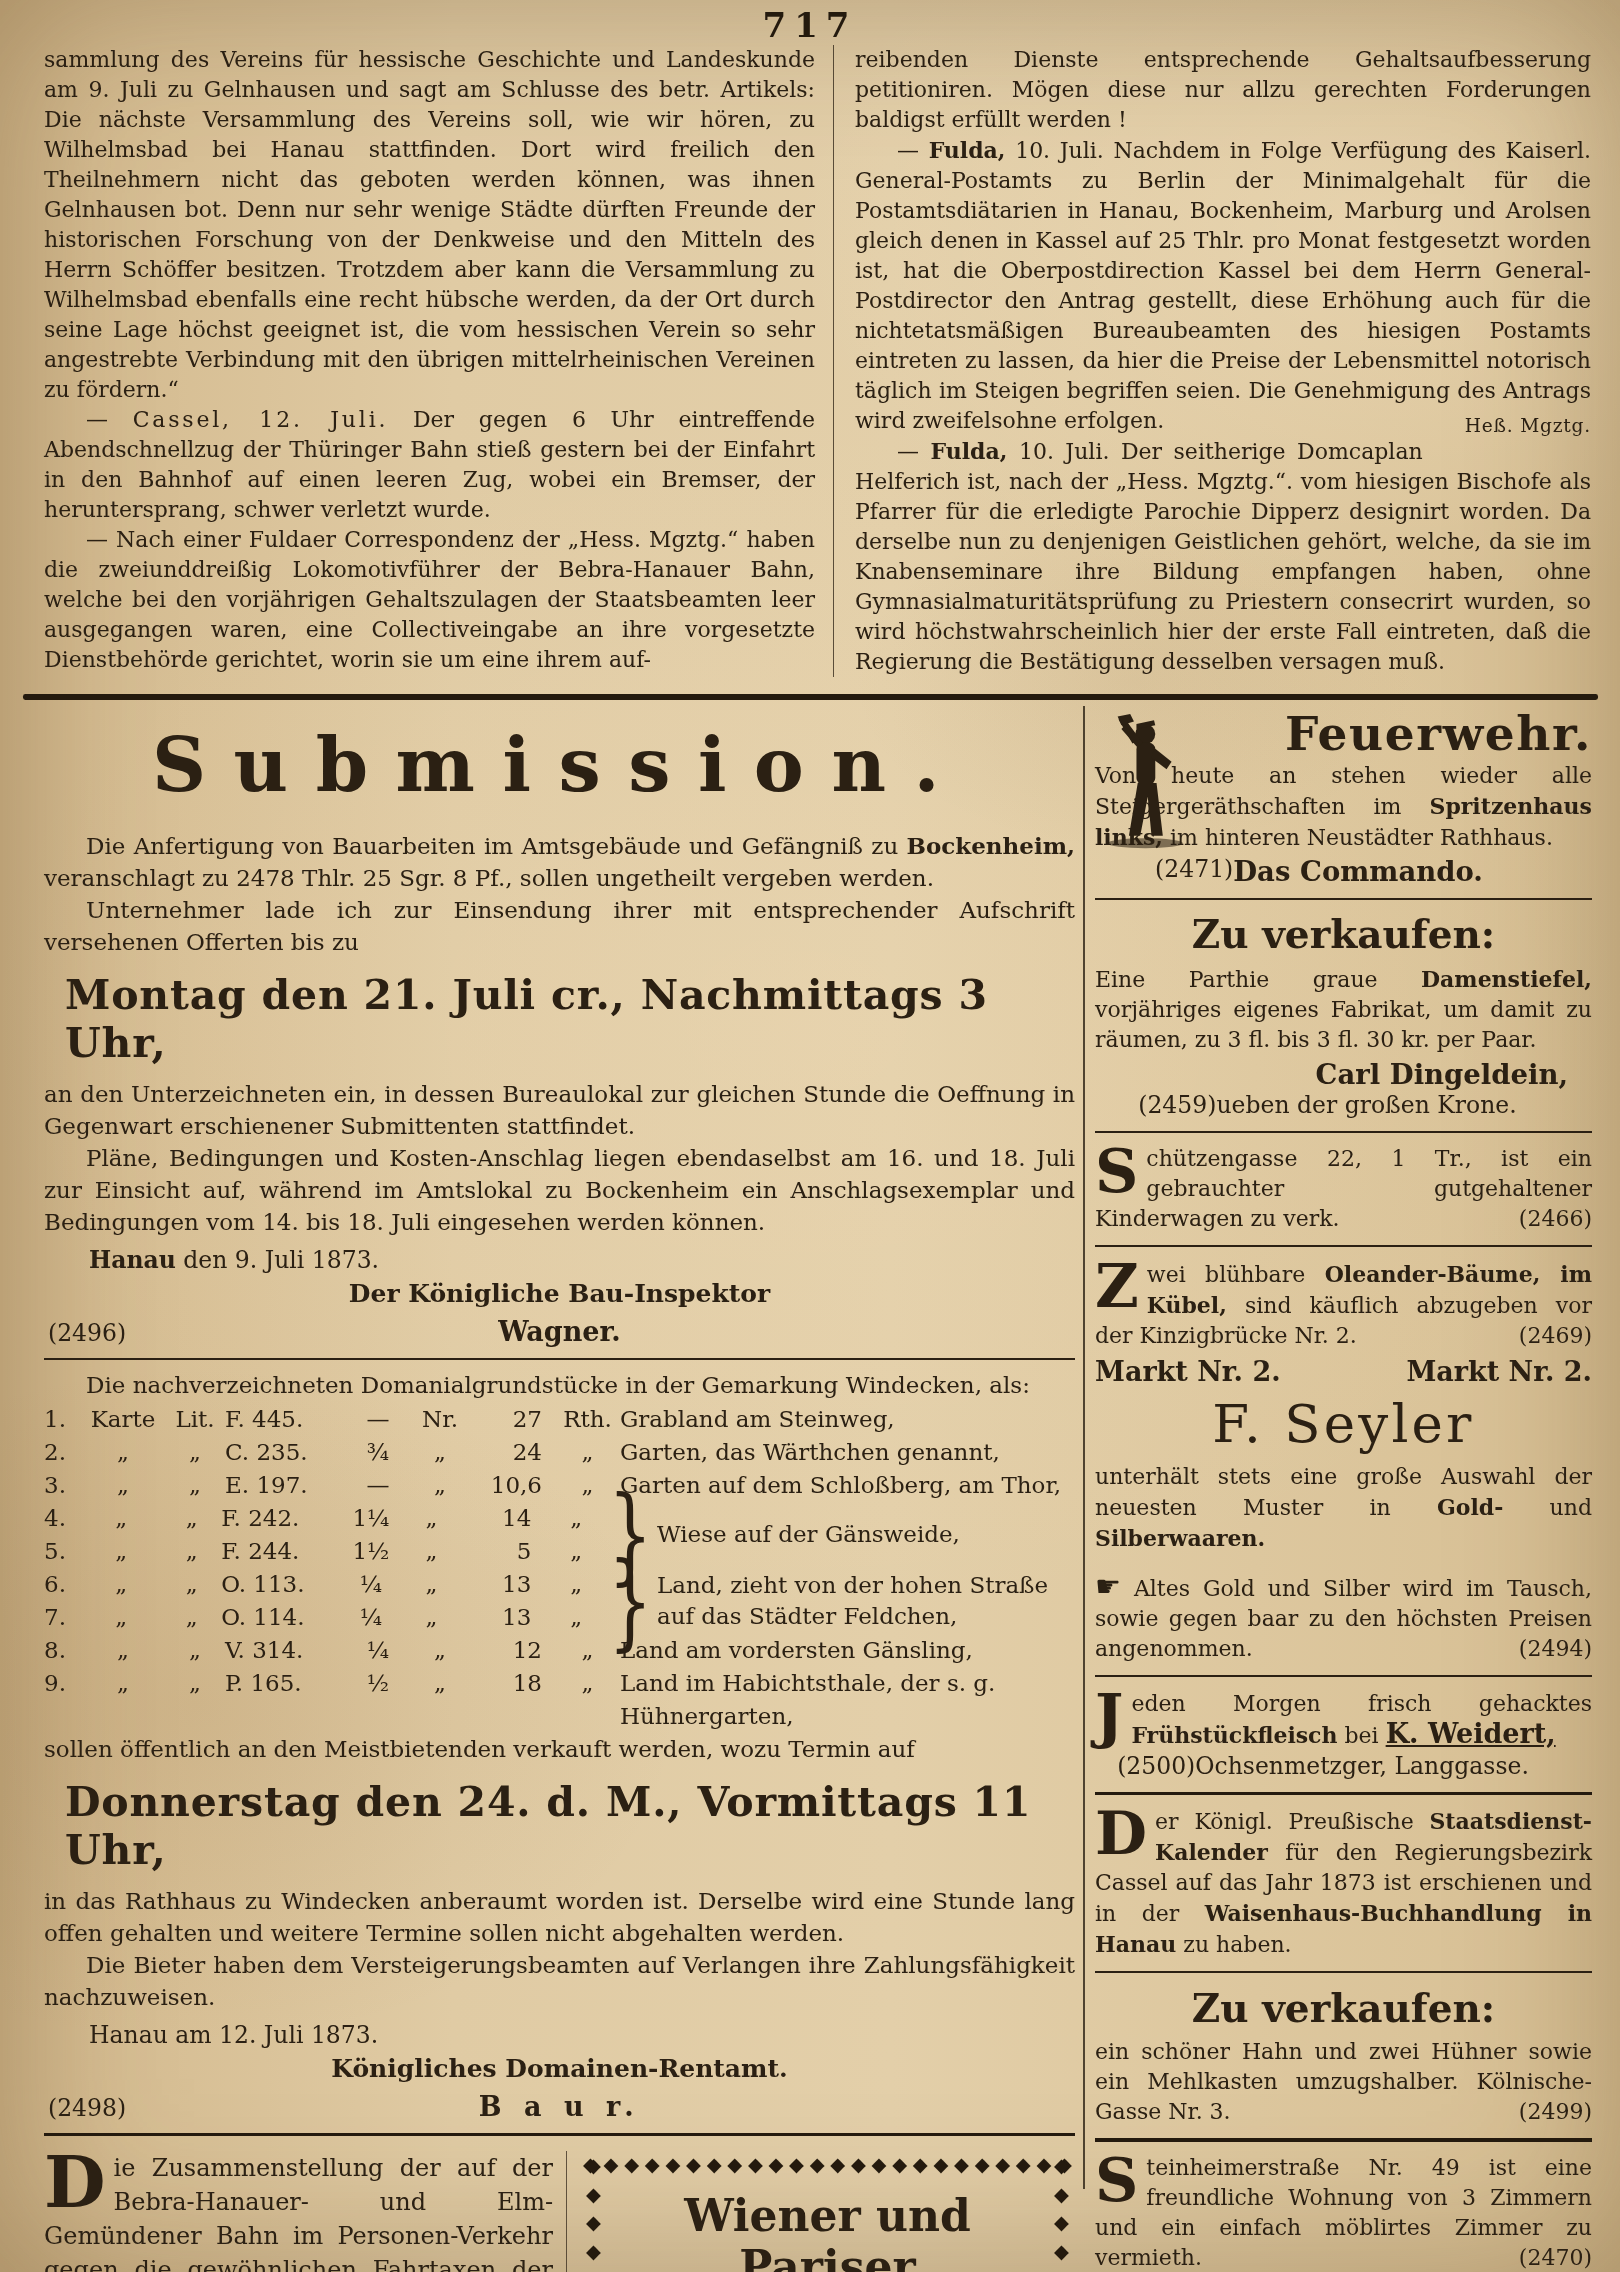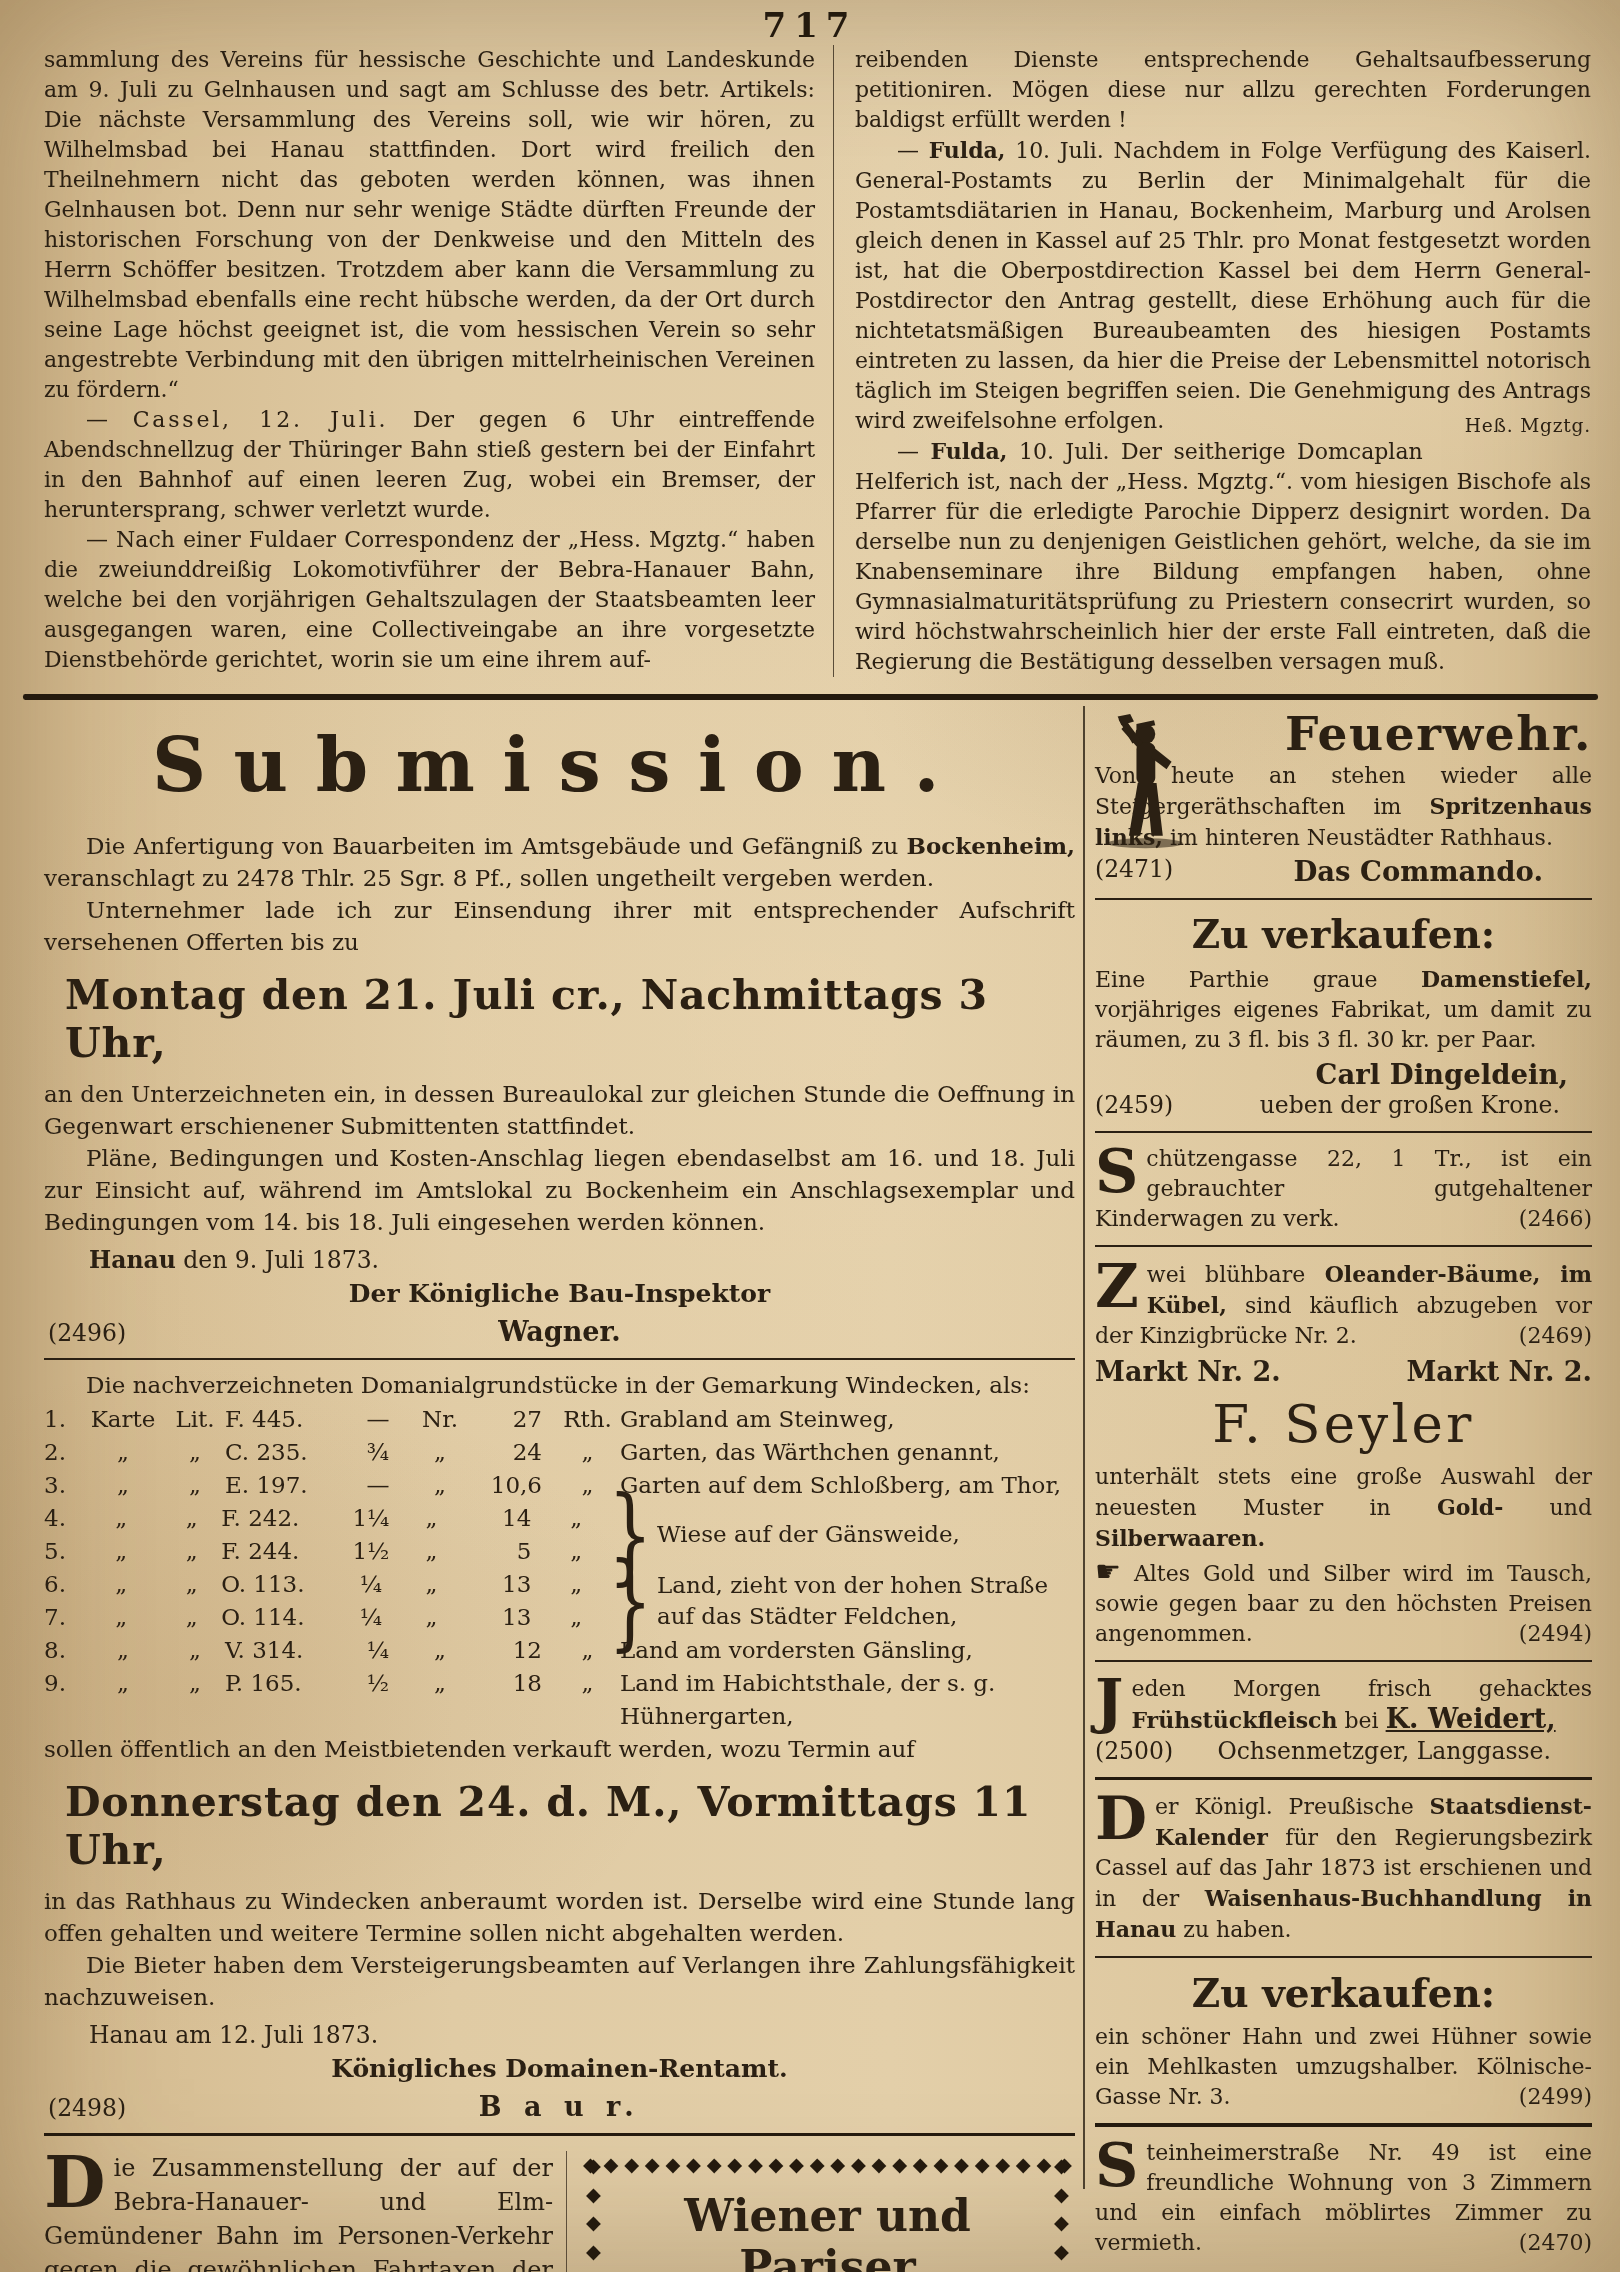--- a/index.html
+++ b/index.html
@@ -77,21 +77,21 @@
   .hand{font-family:"DejaVu Sans","Liberation Sans",sans-serif;font-weight:normal;font-size:29px;}
   
   .ads{position:absolute;top:706px;left:1095px;width:497px;}
   .ads .ad-p{font-size:22px;line-height:30px;}
   .ad-title-fr{font-size:39px;font-weight:bold;text-align:center;margin:8px 0 6.5px 0;}
   .feuerwehr-title{flex:1;text-align:right;font-size:47px;font-weight:bold;letter-spacing:1.6px;}
   .fw-body{}
   .seyler-name{font-size:53px;font-weight:normal;text-align:center;letter-spacing:3.2px;margin:6.5px 0 8px 0;}
   .markt-line{display:flex;justify-content:space-between;font-size:27px;font-weight:bold;margin-top:4.9px;}
   .name-right{text-align:right;font-size:27.5px;font-weight:bold;margin-top:3.2px;padding-right:24px;}
-  .two-cell{display:flex;justify-content:space-between;font-size:23.5px;margin-top:1.6px;}
+  .two-cell{display:flex;justify-content:center;font-size:23.5px;margin-top:1.6px;}
   .fw-illu{position:absolute;width:97px;height:138px;left:3.2px;top:8px;}
 </style>
 </head>
 <body>
 
 <div class="page">
 
   <div class="pagenum">717</div>
 
   <div class="news">
@@ -323,21 +323,21 @@
       <p class="ad-p"><span class="dropcap-sm">Z</span><span>wei blühbare </span><b>Oleander-Bäume, im Kübel,</b><span> sind käuflich abzugeben vor der Kinzigbrücke Nr. 2.</span> <span style="float:right;">(2469)</span></p>
     </div>
 
     <div>
       <div class="markt-line">
         <span>Markt Nr. 2.</span>
         <span>Markt Nr. 2.</span>
       </div>
       <div class="seyler-name">F. Seyler</div>
       <p class="ad-p"><span>unterhält stets eine große Auswahl der neuesten Muster in </span><b>Gold-</b><span> und </span><b>Silberwaaren.</b></p>
-      <p class="ad-p" style="margin-top:2px;"><span class="hand">☛</span><span> Altes Gold und Silber wird im Tausch, sowie gegen baar zu den höchsten Preisen angenommen.</span> <span style="float:right;">(2494)</span></p>
+      <p class="ad-p" style="margin-top:17px;"><span class="hand">☛</span><span> Altes Gold und Silber wird im Tausch, sowie gegen baar zu den höchsten Preisen angenommen.</span> <span style="float:right;">(2494)</span></p>
       <hr class="hr-thin">
     </div>
 
     <div>
       <p class="ad-p"><span class="dropcap-sm">J</span><span>eden Morgen frisch gehacktes </span><b>Frühstückfleisch</b><span> bei </span><b style="font-size:27px;text-decoration:underline;">K. Weidert,</b></p>
       <div class="two-cell">
         <span>(2500)</span>
         <span style="padding-right:41px;">Ochsenmetzger, Langgasse.</span>
       </div>
       <hr class="hr-med">

